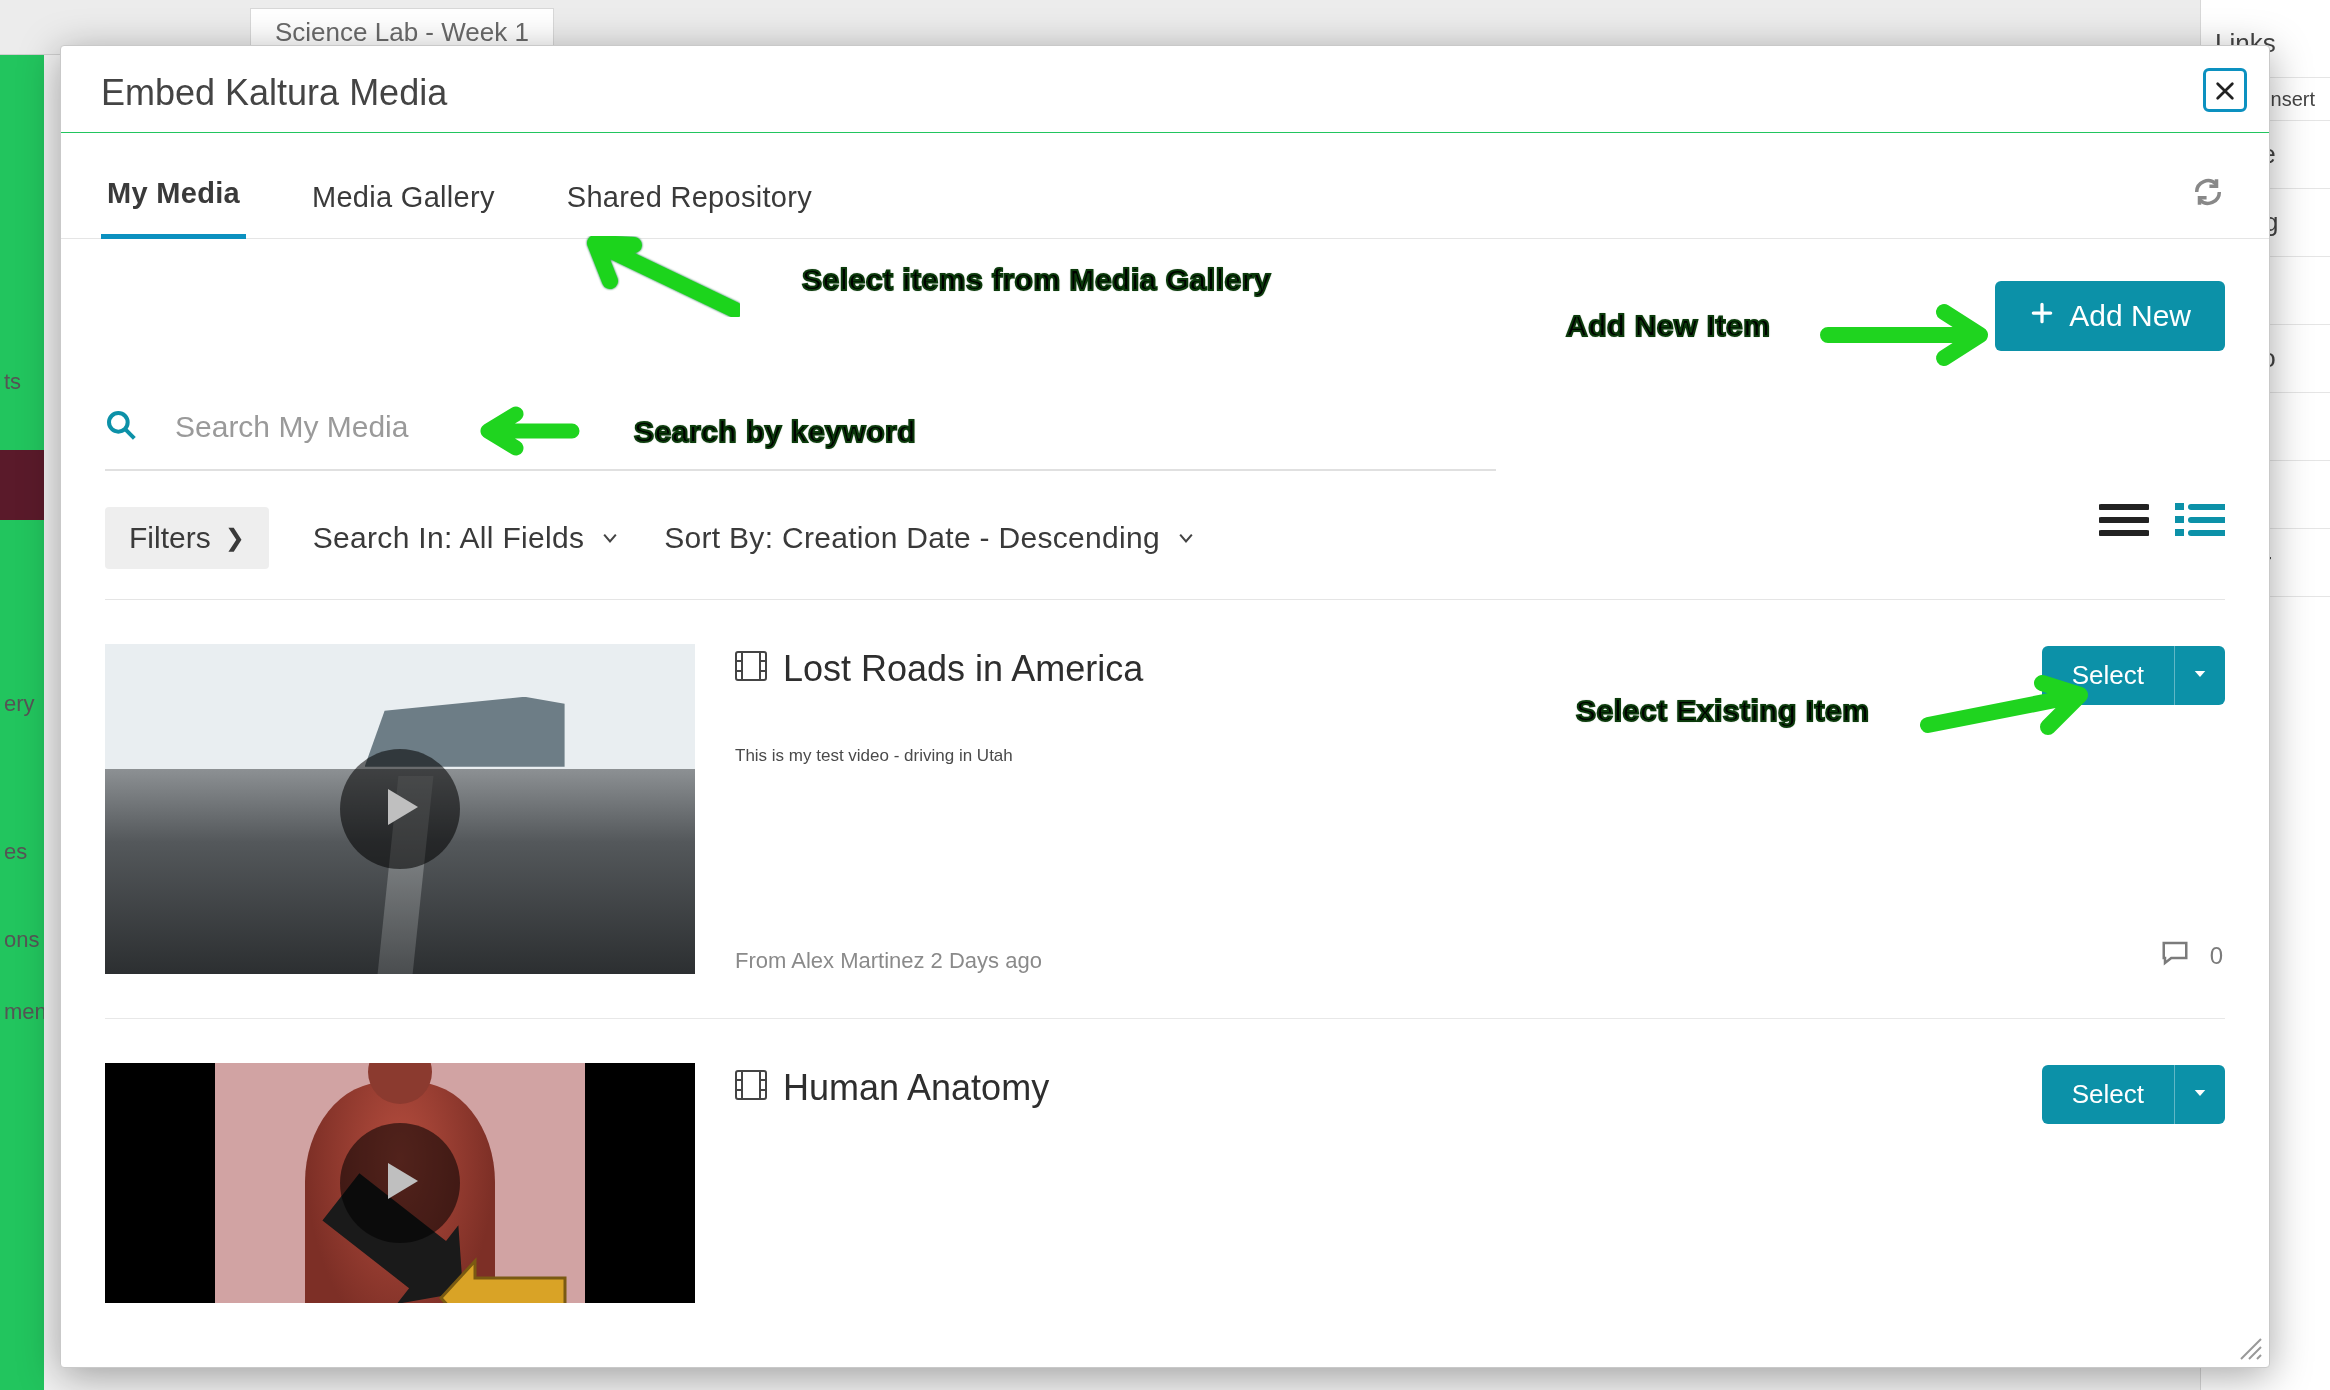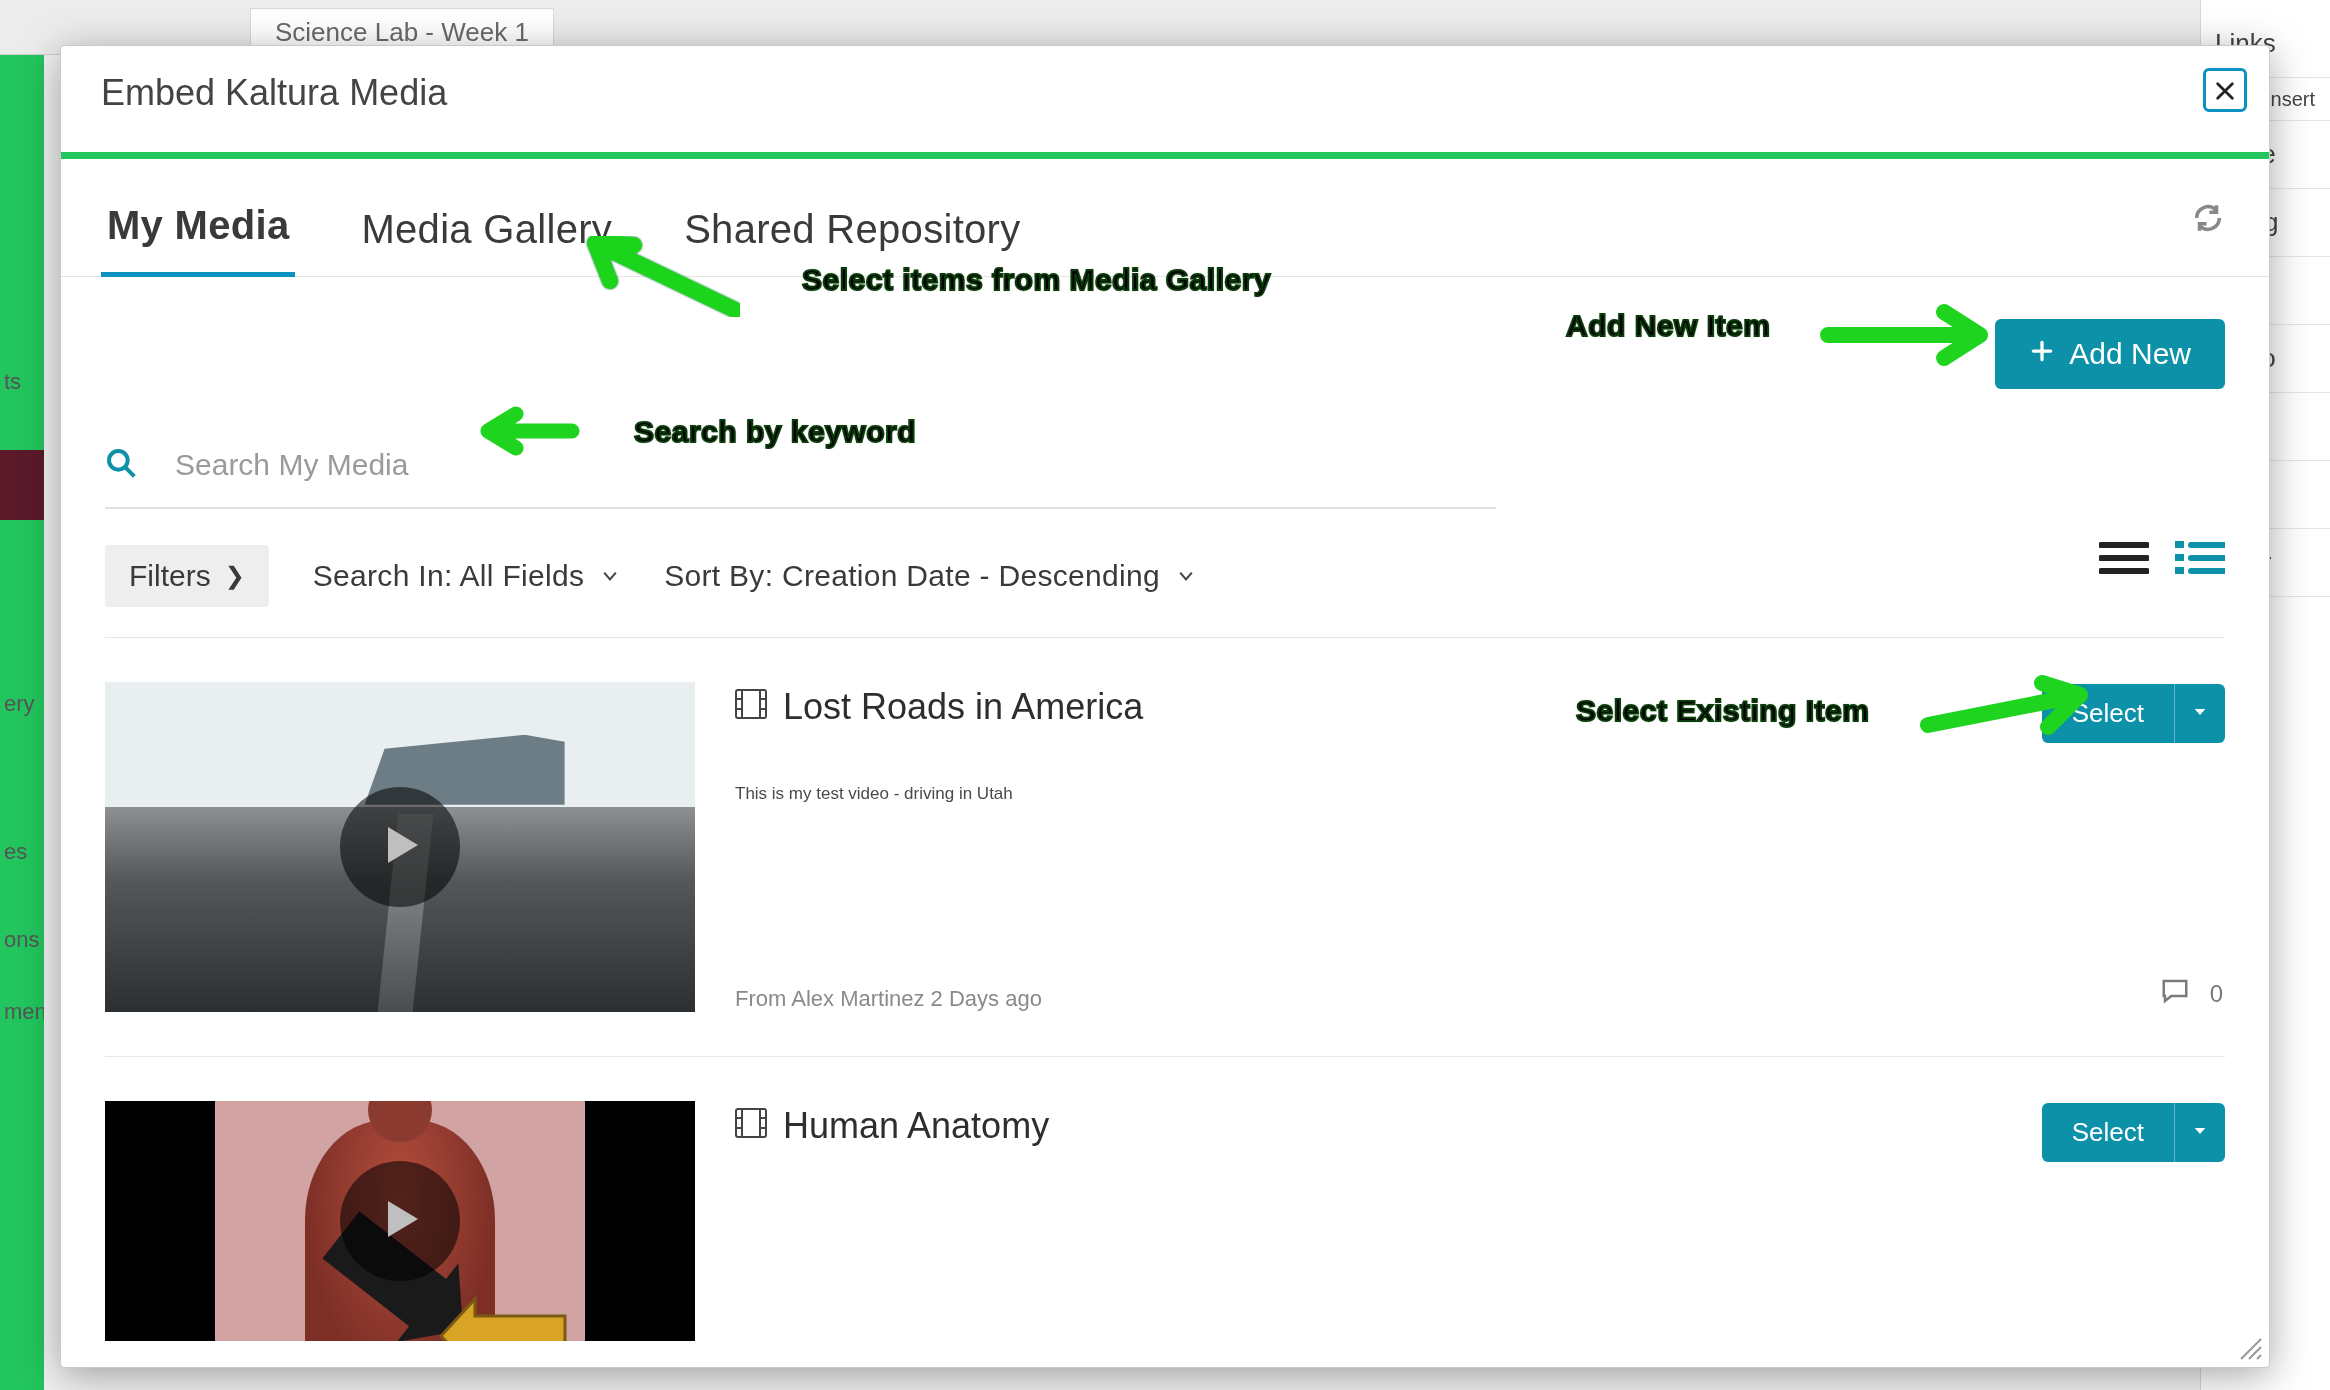--- a/index.html
+++ b/index.html
@@ -56,42 +56,42 @@
   .modal {
     position:absolute;
     left:60px; top:45px; right:60px; bottom:22px;
     background:#fff;
     border:1px solid #c9c9c9;
     border-radius:4px;
     box-shadow:0 8px 40px rgba(0,0,0,0.35);
     overflow:hidden;
   }
   .modal-header{
-    padding:26px 40px 38px 40px;
+    padding:26px 40px 18px 40px;
     font-size:36px; color:#444;
-    border-bottom:7px solid #22c55e;
+    border-bottom:1px solid #22c55e;
     position:relative;
   }
   .modal-close{
     position:absolute; right:22px; top:22px;
     width:44px; height:44px;
     border:3px solid #0c91c0; border-radius:6px;
     display:flex; align-items:center; justify-content:center;
     cursor:pointer; color:#333;
   }
   .modal-close svg{ width:22px; height:22px; }
 
   .tab-row{
     display:flex; align-items:flex-end;
     padding:0 40px; margin-top:34px;
     border-bottom:1px solid #e5e5e5;
     position:relative;
   }
   .tab{
-    font-size:40px; color:#3a3a3a;
+    font-size:29px; color:#3a3a3a;
     padding:10px 6px 24px 6px;
     margin-right:60px; cursor:pointer;
     letter-spacing:0.3px;
   }
   .tab.active{
     font-weight:600;
     border-bottom:5px solid #0c91c0;
     margin-bottom:-1px;
   }
   .refresh-icon{

